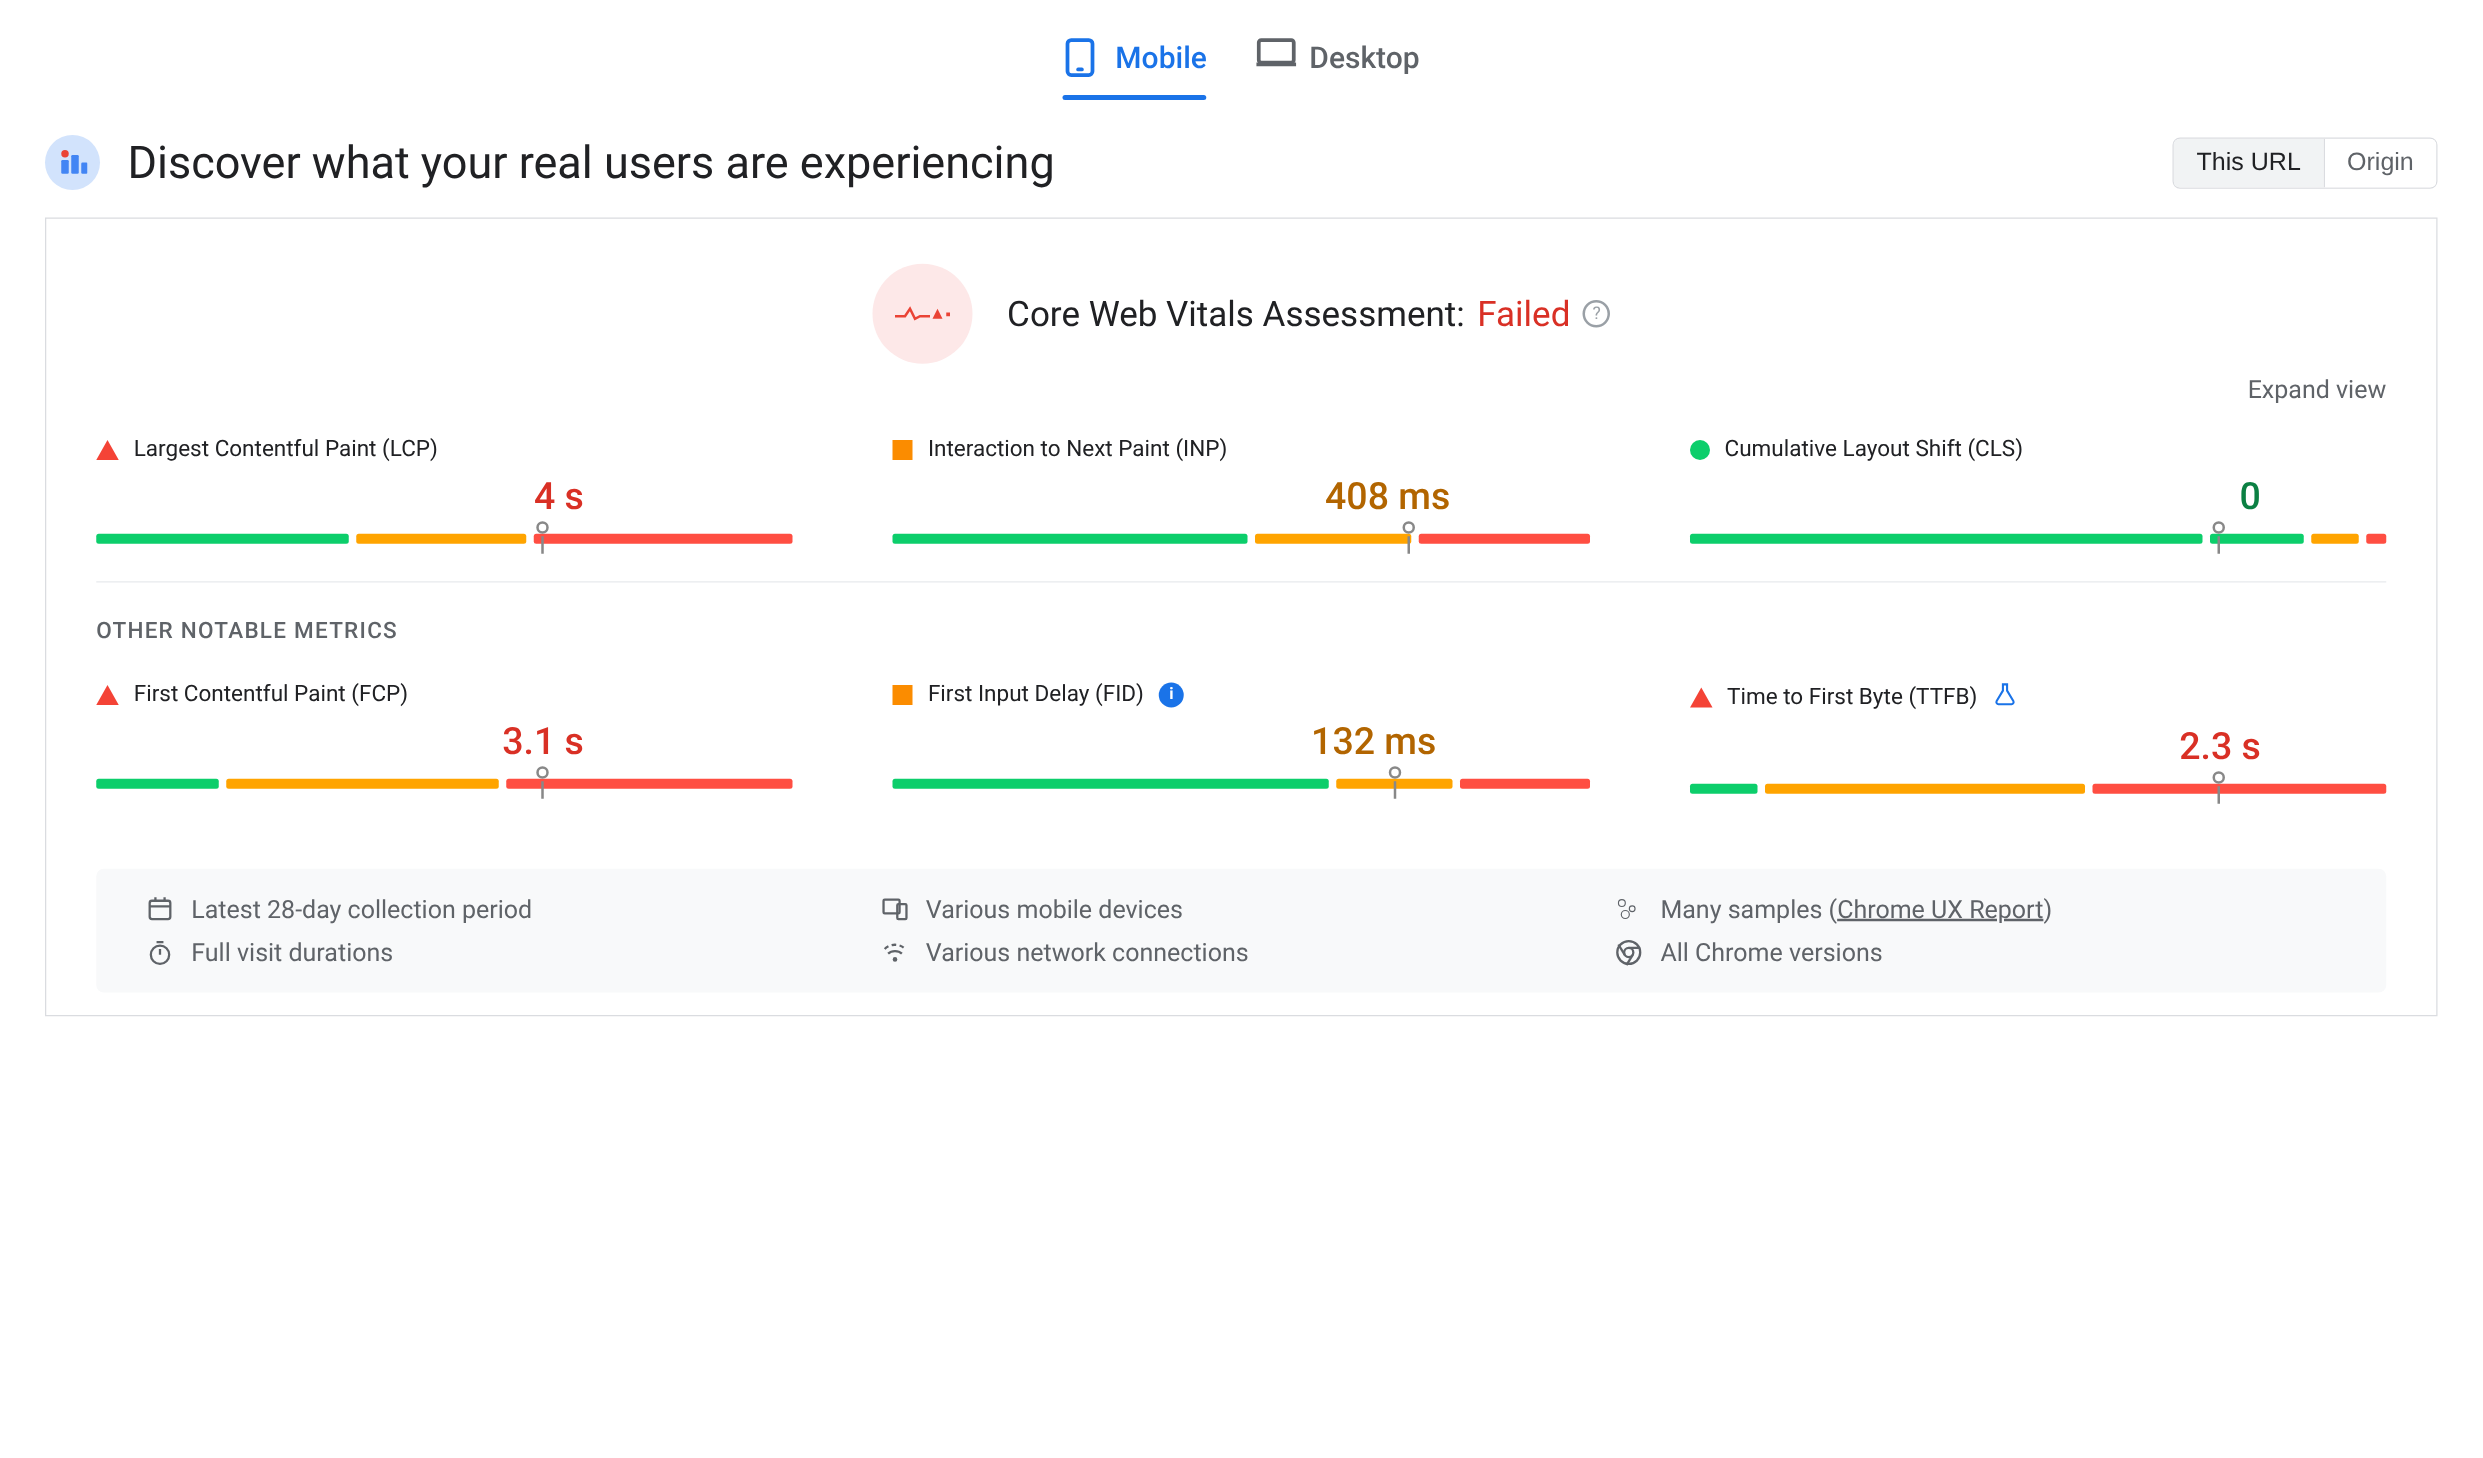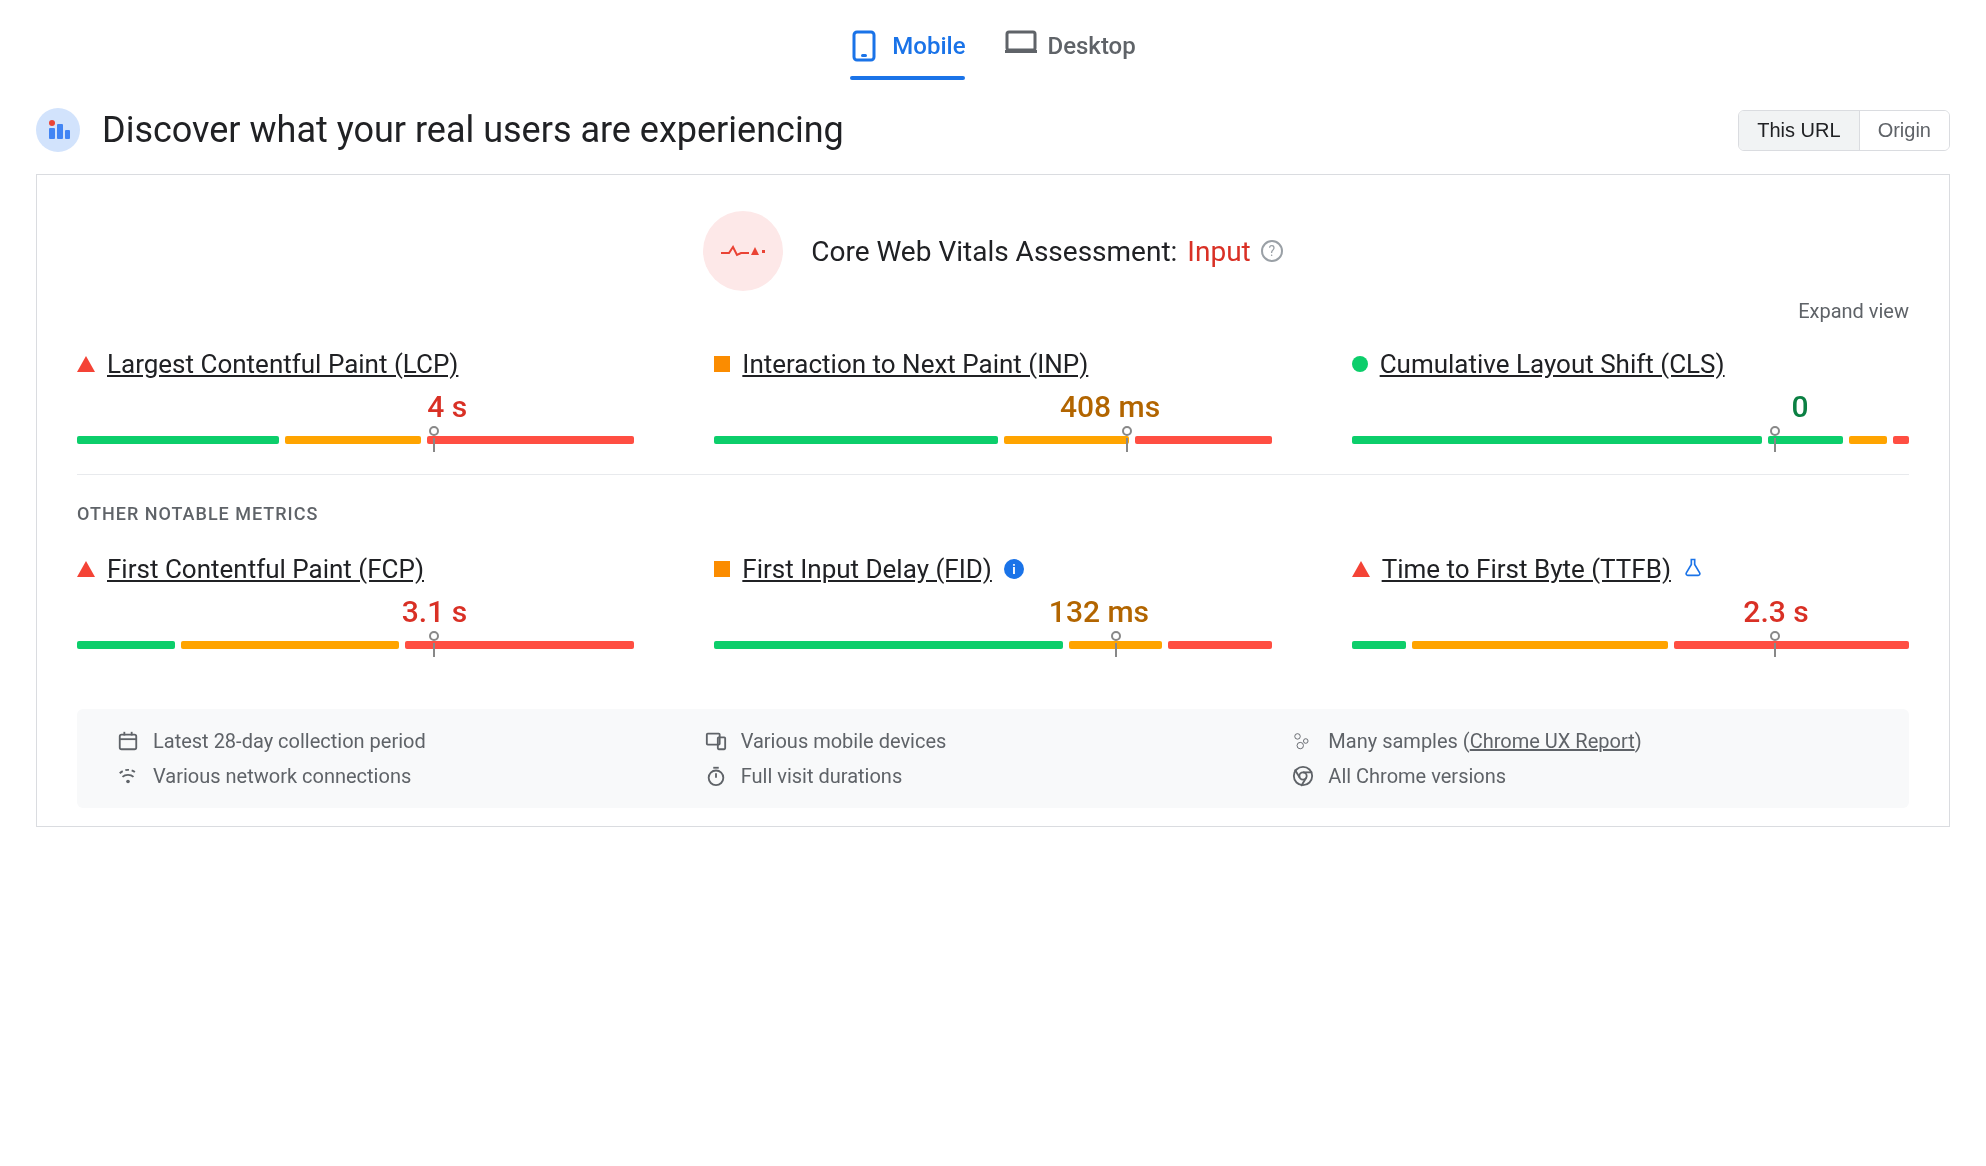--- a/index.html
+++ b/index.html
@@ -73,21 +73,21 @@
     padding-bottom: 30px;
   }
   .divider { height: 1px; background: #e8eaed; margin: 0 0 28px; }
   .subheader {
     color: #5f6368; letter-spacing: 1px; font-size: 18px; font-weight: 500;
     margin-bottom: 30px;
   }
 
   .metric { display: flex; flex-direction: column; gap: 10px; }
   .metric-name-row { display: flex; align-items: center; gap: 12px; }
-  .metric-name { font-size: 26px; text-decoration: underline; cursor: pointer; }
+  .metric-name { font-size: 18px; cursor: pointer; }
   .shape { display: inline-block; }
   .triangle-up {
     width: 0; height: 0;
     border-left: 9px solid transparent; border-right: 9px solid transparent;
     border-bottom: 16px solid #f44336;
   }
   .square { width: 16px; height: 16px; background: #fb8c00; }
   .circle-shape { width: 16px; height: 16px; border-radius: 50%; background: #0cce6b; }
   .info-dot {
     width: 20px; height: 20px; border-radius: 50%; background: #1a73e8;
@@ -179,21 +179,21 @@
   <div class="cwv-header">
     <span class="cwv-badge">
       <svg viewBox="0 0 48 16" width="48" height="16">
         <polyline points="2,10 10,10 14,4 18,12 22,10 30,10" fill="none" stroke="#ea4335" stroke-width="2"></polyline>
         <polygon points="36,4 40,12 32,12" fill="#ea4335"></polygon>
         <rect x="43" y="7" width="3" height="3" fill="#ea4335"></rect>
       </svg>
     </span>
     <div class="cwv-title">
       <span>Core Web Vitals Assessment:</span>
-      <span class="cwv-status">Input</span>
+      <span class="cwv-status">Failed</span>
       <span class="help-circle">?</span>
     </div>
   </div>
 
   <div class="expand-row">Expand view</div>
 
   <div class="metrics-grid" id="core-grid">
       <div class="metric">
         <div class="metric-name-row">
           <span class="shape triangle-up"></span>
@@ -318,33 +318,33 @@
     <div class="foot-cell">
       <svg class="foot-icon" viewBox="0 0 24 24" fill="#5f6368" stroke="none">
           <circle cx="6" cy="7" r="3"></circle>
           <circle cx="15" cy="12" r="2.5"></circle>
           <circle cx="9" cy="17" r="3.5"></circle>
         </svg>
       <span><span>Many samples</span> (<a href="#">Chrome UX Report</a>)</span>
     </div>
     <div class="foot-cell">
       <svg class="foot-icon" viewBox="0 0 24 24">
+          <circle cx="12" cy="14" r="8" stroke-width="2"></circle>
+          <line x1="12" y1="14" x2="12" y2="9" stroke-width="2"></line>
+          <line x1="9" y1="3" x2="15" y2="3" stroke-width="2"></line>
+        </svg>
+      <span>Full visit durations</span>
+    </div>
+    <div class="foot-cell">
+      <svg class="foot-icon" viewBox="0 0 24 24">
           <path d="M3 9 C8 4 16 4 21 9" stroke-width="2" stroke-dasharray="4 3"></path>
           <path d="M6 13 C9 10 15 10 18 13" stroke-width="2"></path>
           <circle cx="12" cy="18" r="2" fill="#5f6368" stroke="none"></circle>
         </svg>
       <span>Various network connections</span>
-    </div>
-    <div class="foot-cell">
-      <svg class="foot-icon" viewBox="0 0 24 24">
-          <circle cx="12" cy="14" r="8" stroke-width="2"></circle>
-          <line x1="12" y1="14" x2="12" y2="9" stroke-width="2"></line>
-          <line x1="9" y1="3" x2="15" y2="3" stroke-width="2"></line>
-        </svg>
-      <span>Full visit durations</span>
     </div>
     <div class="foot-cell">
       <svg class="foot-icon" viewBox="0 0 24 24">
           <circle cx="12" cy="12" r="10" stroke-width="2"></circle>
           <circle cx="12" cy="12" r="4" stroke-width="2"></circle>
           <line x1="12" y1="8" x2="22" y2="8" stroke-width="2"></line>
           <line x1="8.5" y1="14" x2="3" y2="5" stroke-width="2"></line>
           <line x1="15.5" y1="14" x2="10" y2="23" stroke-width="2"></line>
         </svg>
       <span>All Chrome versions</span>

